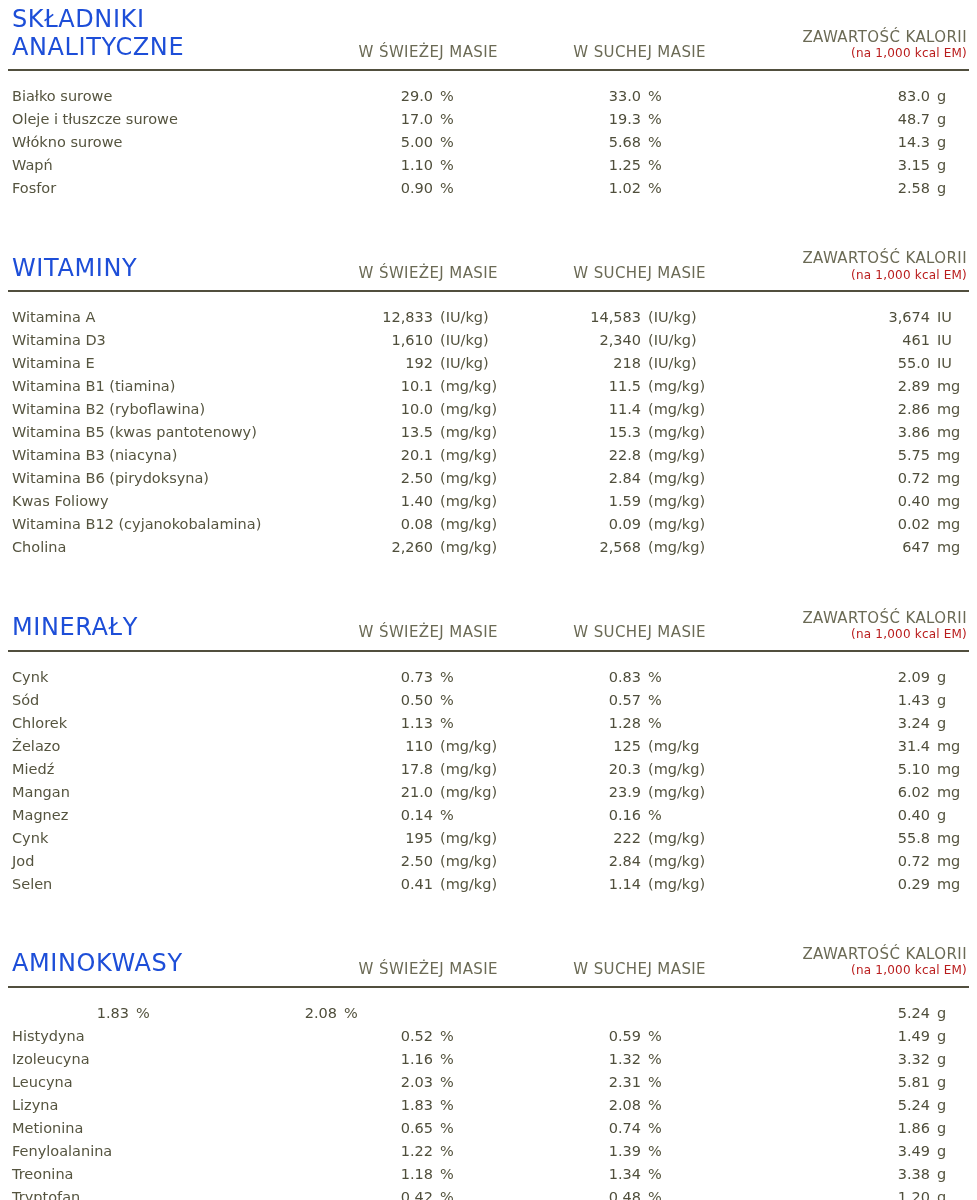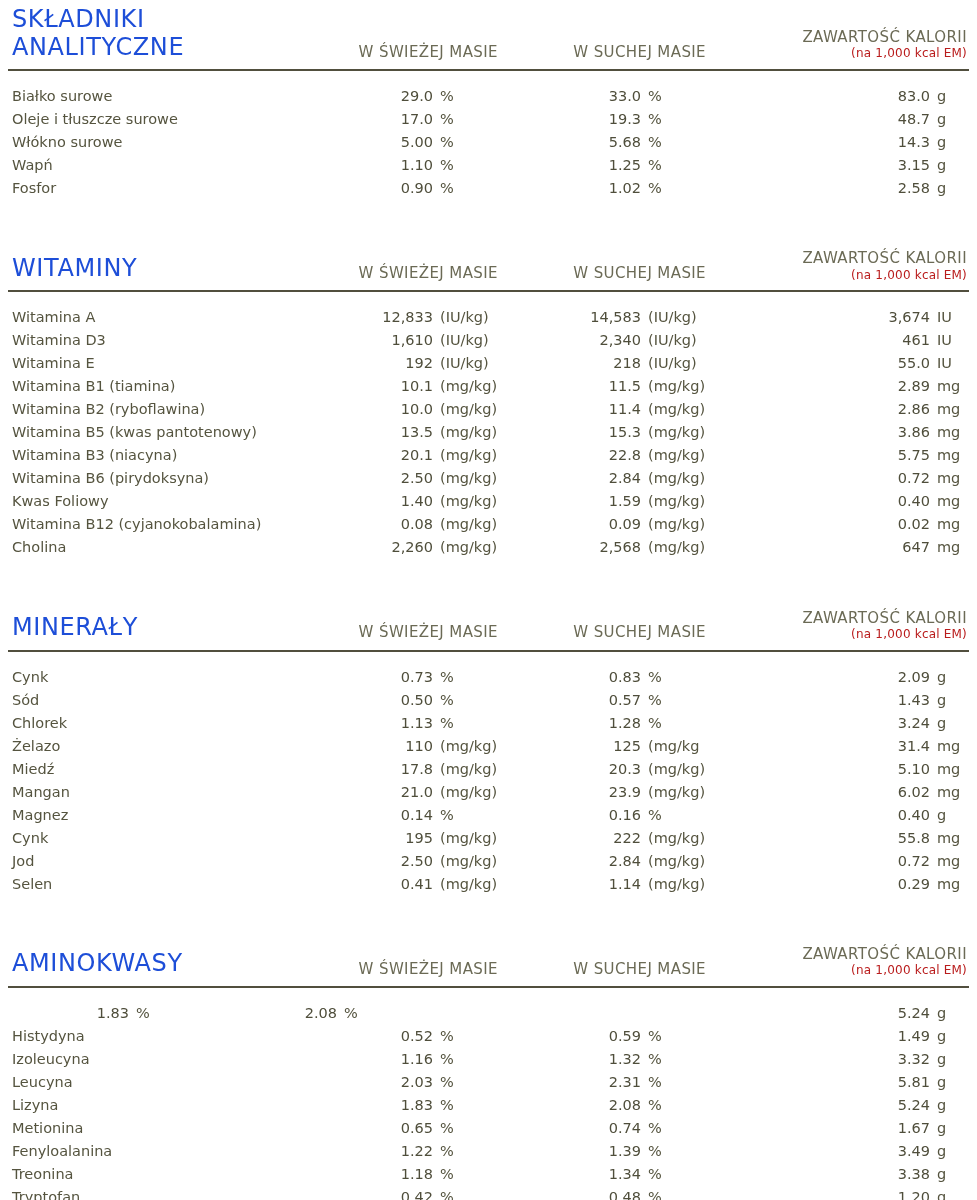--- a/index.html
+++ b/index.html
@@ -606,21 +606,21 @@
           <div class="r-name">Metionina</div>
           <div class="cell c-fresh">
             <span class="val">0.65</span>
             <span class="unit">%</span>
           </div>
           <div class="cell c-dry">
             <span class="val">0.74</span>
             <span class="unit">%</span>
           </div>
           <div class="cell c-cal">
-            <span class="val">1.67</span>
+            <span class="val">1.86</span>
             <span class="unit">g</span>
           </div>
         </div>
         <div class="row">
           <div class="r-name">Fenyloalanina</div>
           <div class="cell c-fresh">
             <span class="val">1.22</span>
             <span class="unit">%</span>
           </div>
           <div class="cell c-dry">

